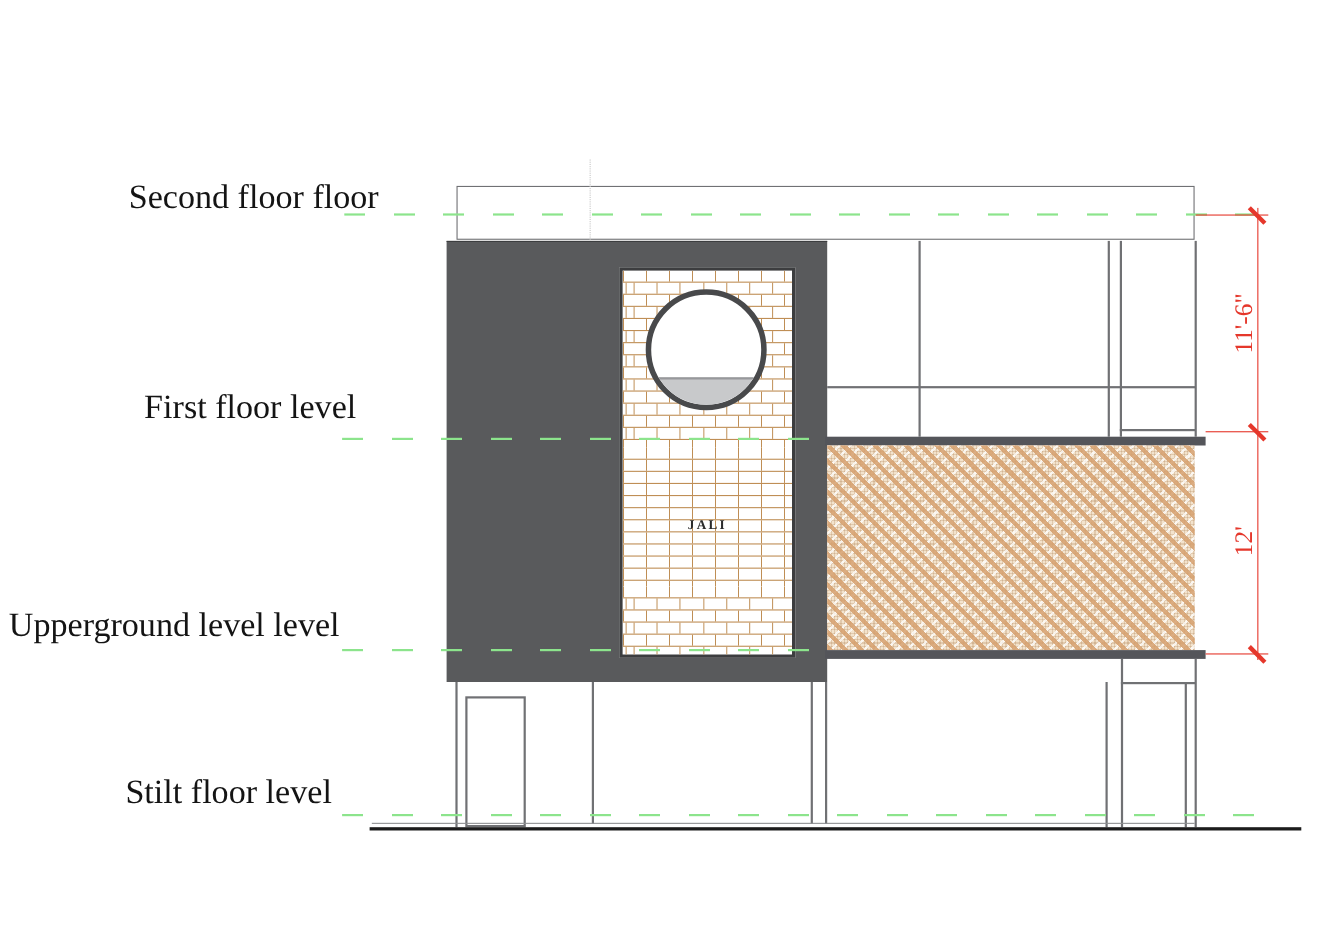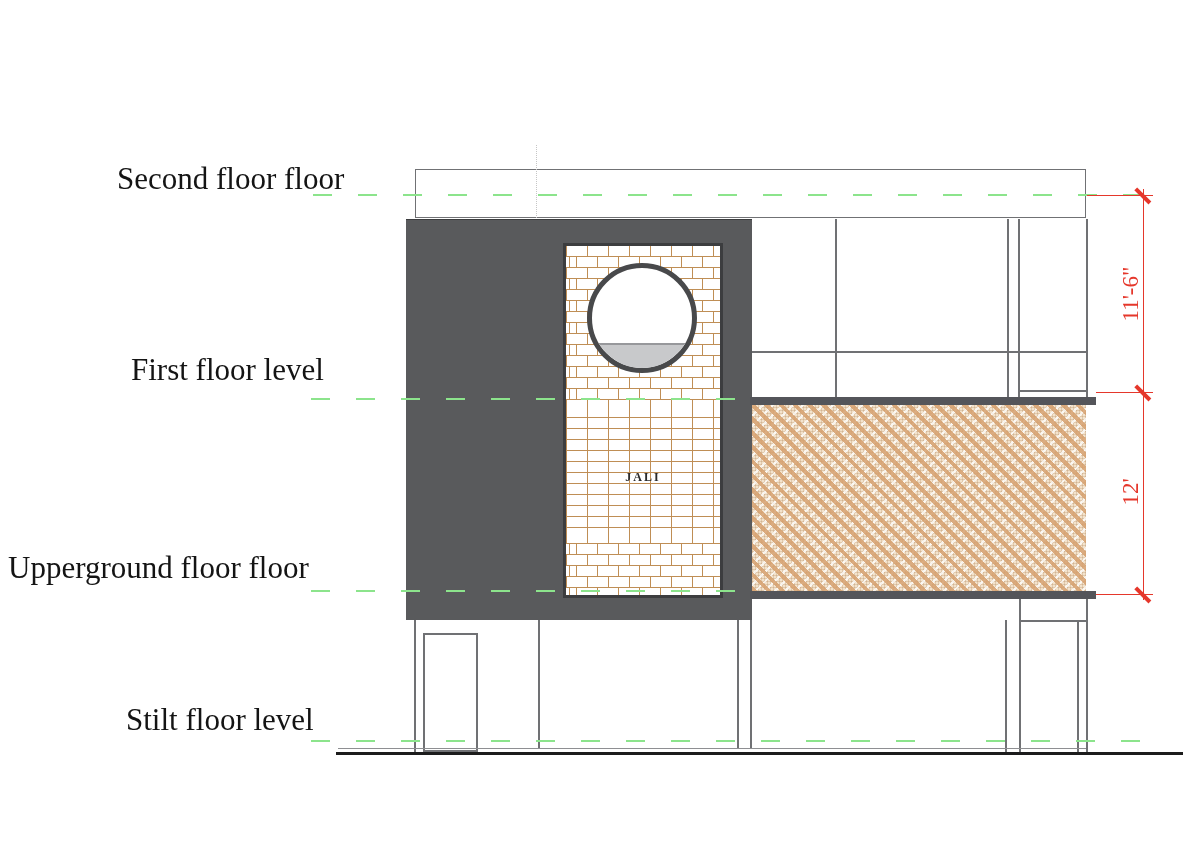--- a/index.html
+++ b/index.html
@@ -173,16 +173,16 @@
   <div class="dim-ext dim-red" style="left:1096px; top:392px; width:57px;"></div>
   <div class="dim-ext dim-red" style="left:1096px; top:594px; width:57px;"></div>
   <div class="dim-tick" style="left:1133px; top:194px;"></div>
   <div class="dim-tick" style="left:1133px; top:391px;"></div>
   <div class="dim-tick" style="left:1133px; top:593px;"></div>
   <div class="dim-label" style="left:1066px; top:280px;">11'-6"</div>
   <div class="dim-label" style="left:1066px; top:478px;">12'</div>
 
   <div class="floor-label" style="left:117px; top:163px;">Second floor floor</div>
   <div class="floor-label" style="left:131px; top:354px;">First floor level</div>
-  <div class="floor-label" style="left:8px; top:552px;">Upperground floor floor</div>
-  <div class="floor-label" style="left:114px; top:704px;margin-left:12px;">Stilt floor level</div>
+  <div class="floor-label" style="left:8px; top:552px;">Upperground level level</div>
+  <div class="floor-label" style="left:114px; top:704px;">Stilt floor level</div>
 
 </div>
 
 </body></html>

